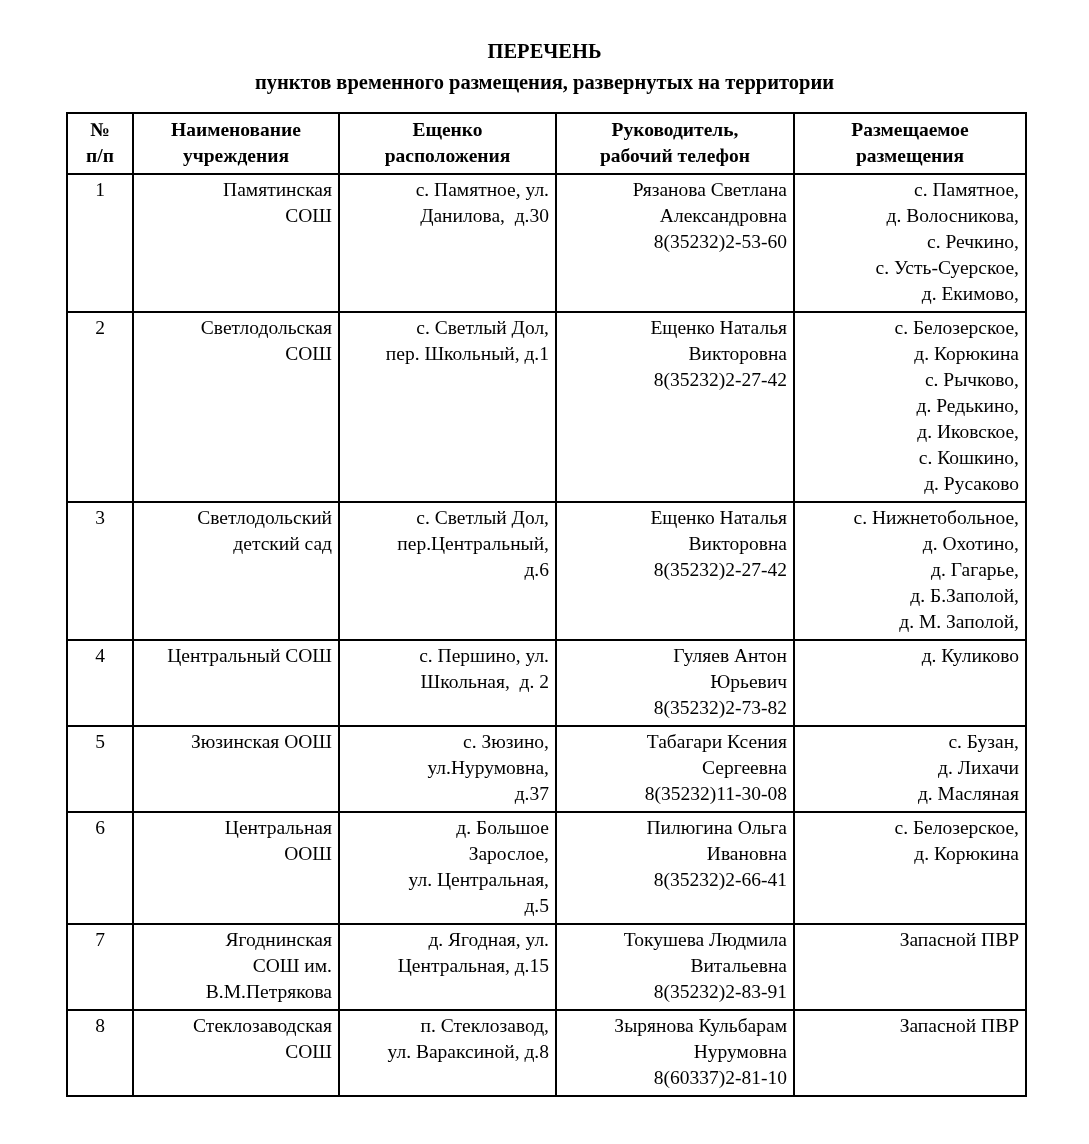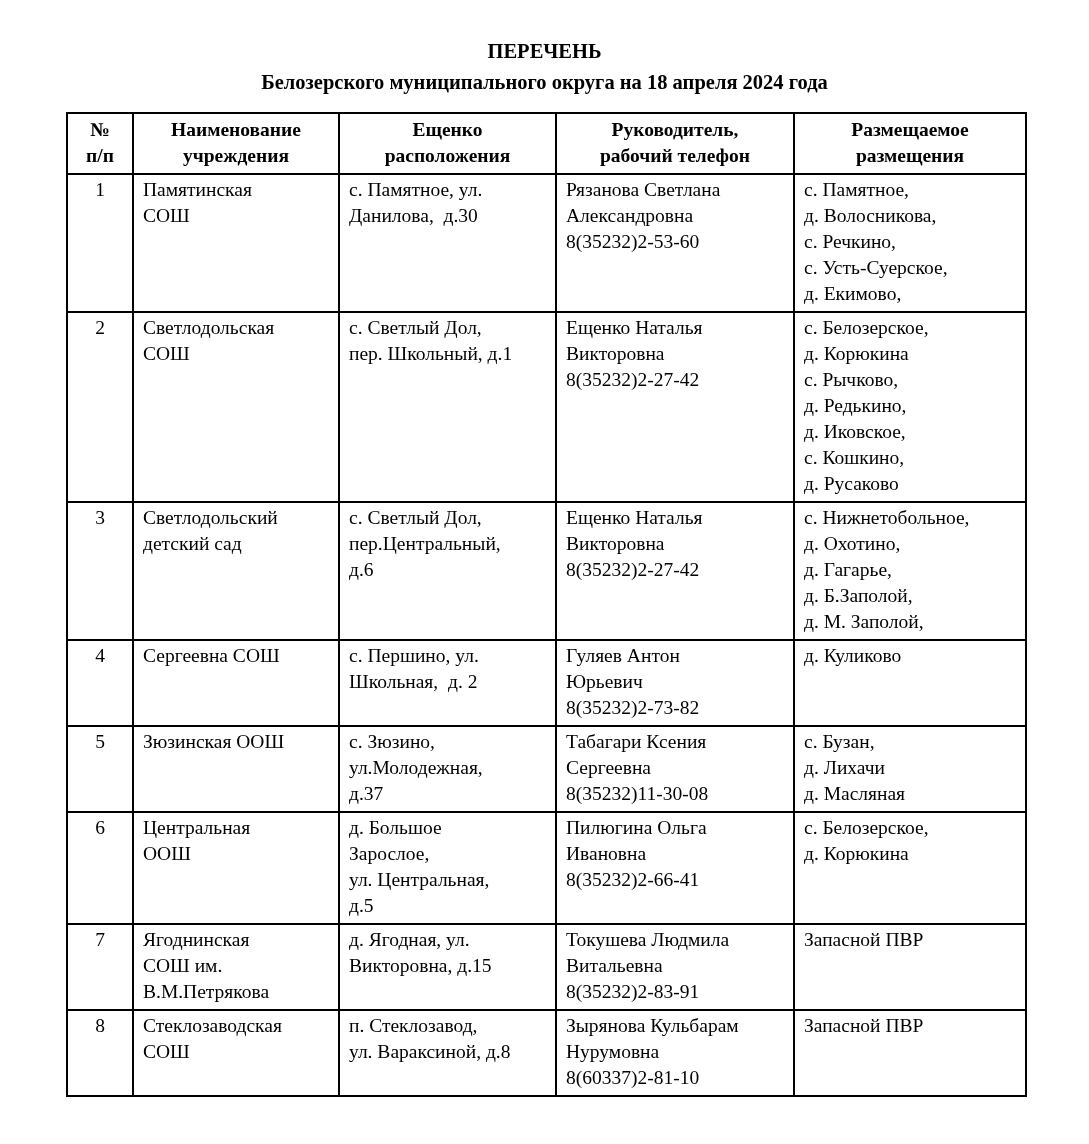--- a/index.html
+++ b/index.html
@@ -41,34 +41,34 @@
     white-space: pre-wrap;
     overflow: hidden;
   }
   table.ptable th {
     font-weight: bold;
     text-align: center;
     padding: 3px 4px 4px 4px;
   }
   table.ptable td {
     padding: 2px 6px 4px 9px;
-    text-align: left;
+    text-align: right;
   }
   table.ptable td.num {
     text-align: center;
     padding-left: 2px;
     padding-right: 2px;
   }
 </style>
 </head>
 <body>
 
 <div class="doc-title">
   <div class="t-line">ПЕРЕЧЕНЬ</div>
-  <div class="t-line">Белозерского муниципального округа на 18 апреля 2024 года</div>
+  <div class="t-line">пунктов временного размещения, развернутых на территории</div>
 </div>
 
 <table class="ptable">
   <colgroup>
     <col style="width:66px">
     <col style="width:206px">
     <col style="width:217px">
     <col style="width:238px">
     <col style="width:232px">
   </colgroup>
@@ -130,33 +130,33 @@
 Викторовна
 8(35232)2-27-42</td>
       <td>с. Нижнетобольное,
 д. Охотино,
 д. Гагарье,
 д. Б.Заполой,
 д. М. Заполой,</td>
     </tr>
     <tr>
       <td class="num">4</td>
-      <td>Сергеевна СОШ</td>
+      <td>Центральный СОШ</td>
       <td>с. Першино, ул.
 Школьная,  д. 2</td>
       <td>Гуляев Антон
 Юрьевич
 8(35232)2-73-82</td>
       <td>д. Куликово</td>
     </tr>
     <tr>
       <td class="num">5</td>
       <td>Зюзинская ООШ</td>
       <td>с. Зюзино,
-ул.Молодежная,
+ул.Нурумовна,
 д.37</td>
       <td>Табагари Ксения
 Сергеевна
 8(35232)11-30-08</td>
       <td>с. Бузан,
 д. Лихачи
 д. Масляная</td>
     </tr>
     <tr>
       <td class="num">6</td>
@@ -171,21 +171,21 @@
 8(35232)2-66-41</td>
       <td>с. Белозерское,
 д. Корюкина</td>
     </tr>
     <tr>
       <td class="num">7</td>
       <td>Ягоднинская
 СОШ им.
 В.М.Петрякова</td>
       <td>д. Ягодная, ул.
-Викторовна, д.15</td>
+Центральная, д.15</td>
       <td>Токушева Людмила
 Витальевна
 8(35232)2-83-91</td>
       <td>Запасной ПВР</td>
     </tr>
     <tr>
       <td class="num">8</td>
       <td>Стеклозаводская
 СОШ</td>
       <td>п. Стеклозавод,

